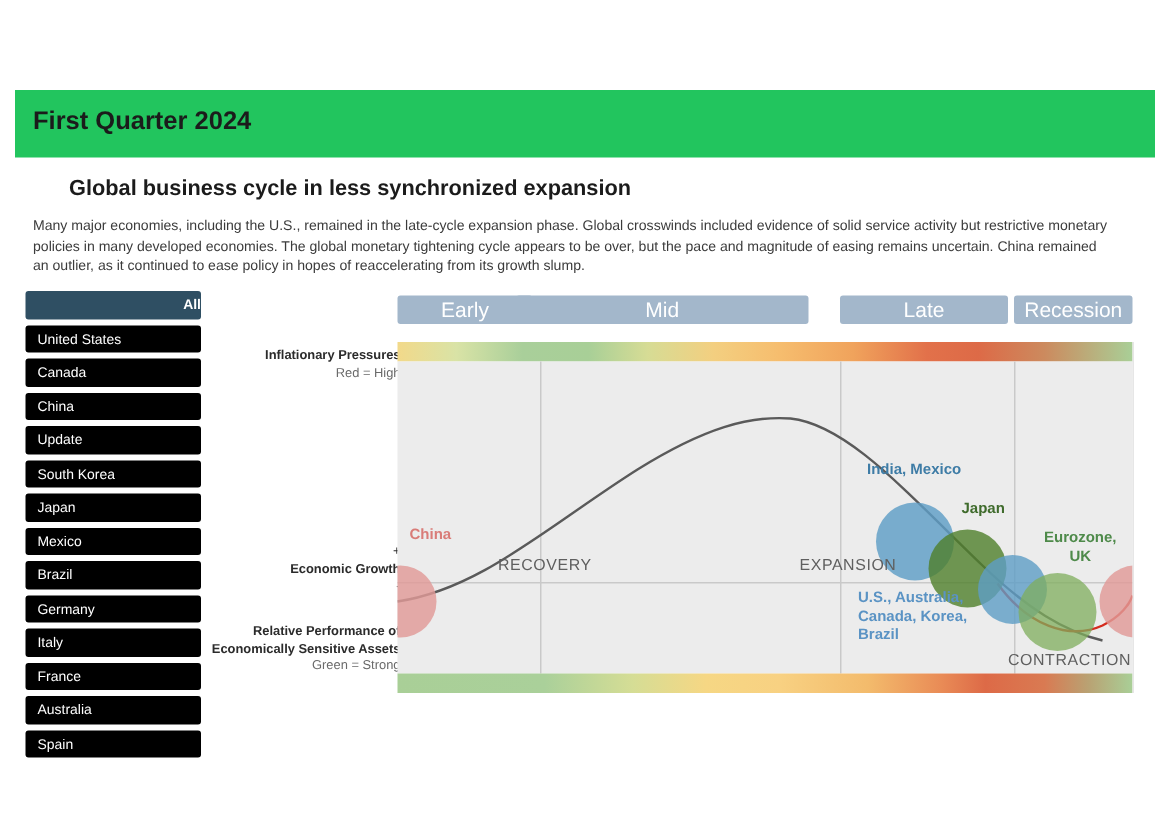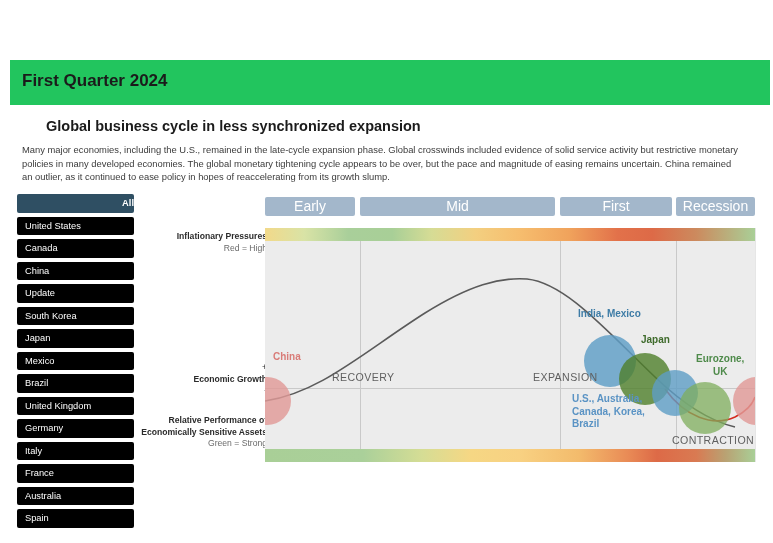--- a/index.html
+++ b/index.html
@@ -72,21 +72,21 @@
     height: 19px;
     background: #a3b7cb;
     border-radius: 2px;
     color: #ffffff;
     font-size: 14px;
     line-height: 19px;
     text-align: center;
     cursor: pointer;
   }
   #tab-early     { left: 265px; width: 90px; }
-  #tab-mid       { left: 360px; width: 195px; }
+  #tab-mid       { left: 344px; width: 195px; }
   #tab-late      { left: 560px; width: 112px; }
   #tab-recession { left: 676px; width: 79px; }
 
   
   .chart-wrap {
     position: absolute; left: 265px; top: 228px;
     width: 490px; height: 234px;
   }
   .plot-bg {
     position: absolute; left: 0; top: 13px;
@@ -187,32 +187,31 @@
   <div class="sidebar" id="sidebar">
       <div class="country-btn active">All</div>
       <div class="country-btn">United States</div>
       <div class="country-btn">Canada</div>
       <div class="country-btn">China</div>
       <div class="country-btn">Update</div>
       <div class="country-btn">South Korea</div>
       <div class="country-btn">Japan</div>
       <div class="country-btn">Mexico</div>
       <div class="country-btn">Brazil</div>
-      <div class="country-btn">United Kingdom</div>
       <div class="country-btn">Germany</div>
       <div class="country-btn">Italy</div>
       <div class="country-btn">France</div>
       <div class="country-btn">Australia</div>
       <div class="country-btn">Spain</div>
     </div>
 
   <div class="tabs">
     <div class="phase-tab" id="tab-early">Early</div>
     <div class="phase-tab" id="tab-mid">Mid</div>
-    <div class="phase-tab" id="tab-late">First</div>
+    <div class="phase-tab" id="tab-late">Late</div>
     <div class="phase-tab" id="tab-recession">Recession</div>
   </div>
 
   <div class="axis-label" id="axis-inflation">
     <div class="strong">Inflationary Pressures</div>
     <div class="sub">Red = High</div>
   </div>
 
   <div class="axis-label" id="axis-growth">
     <div class="plus-minus">+</div>

